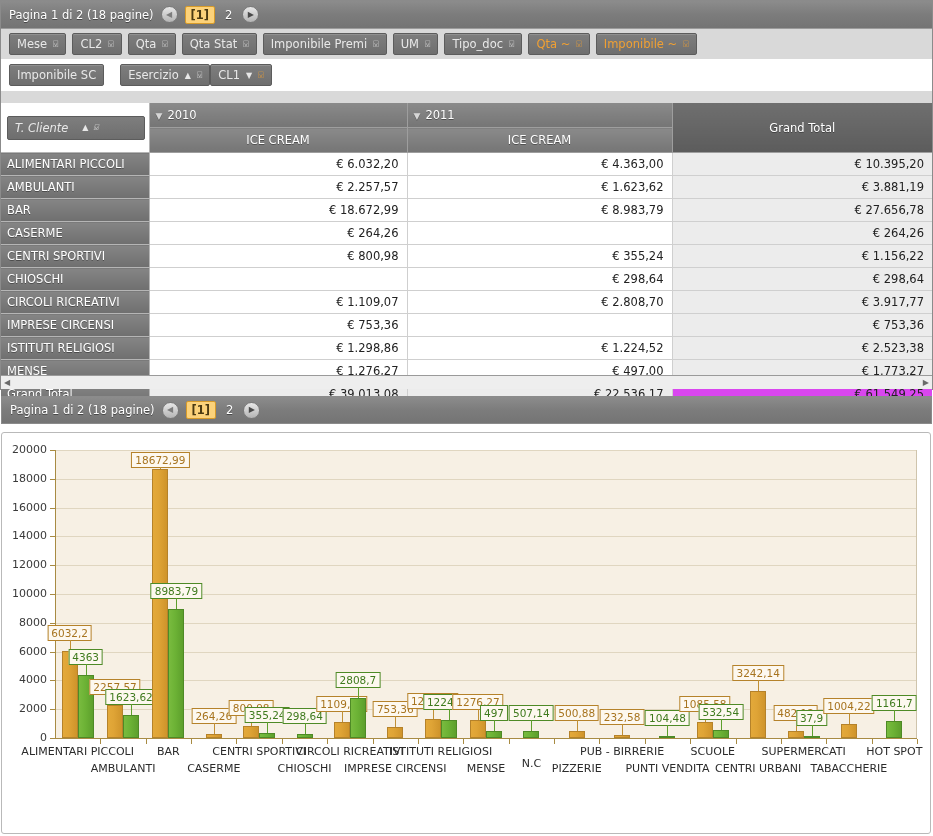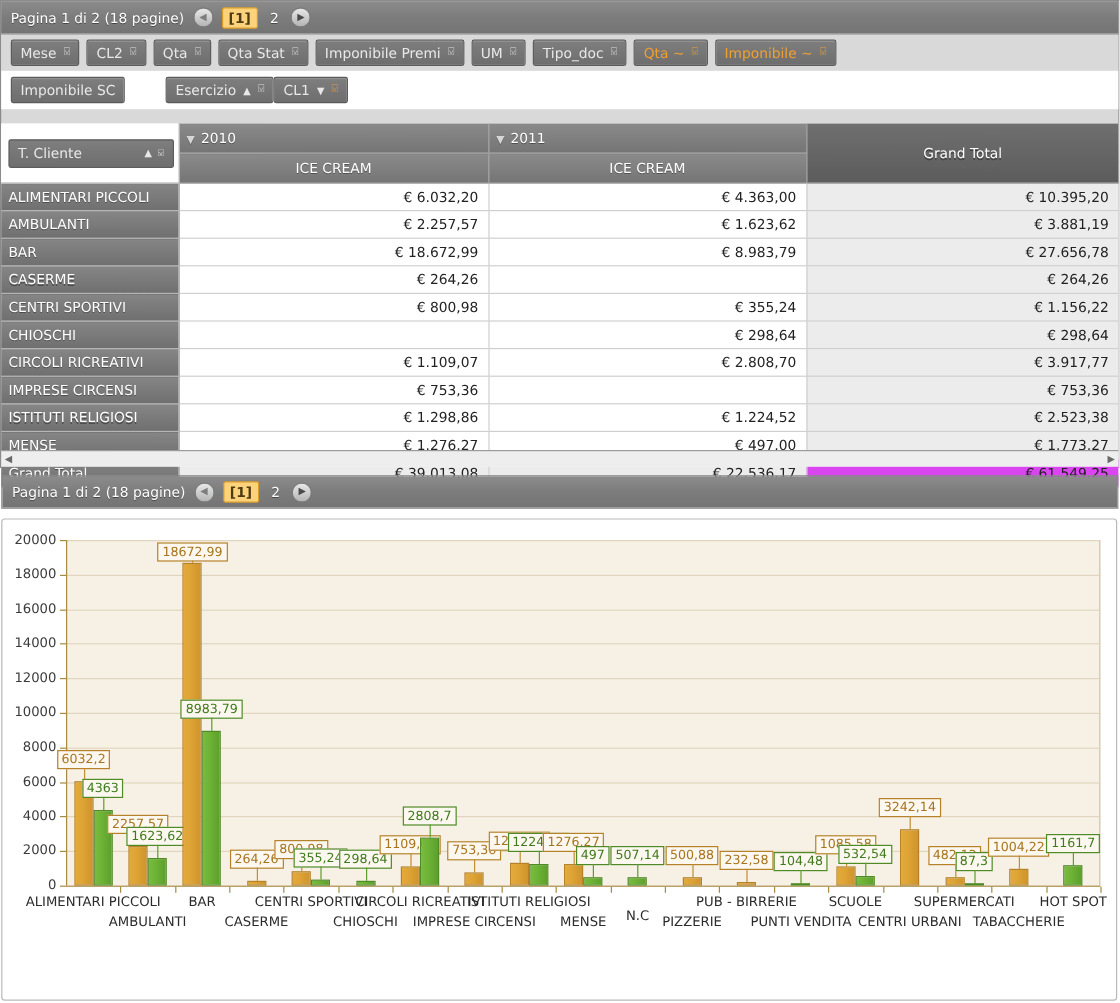--- a/index.html
+++ b/index.html
@@ -118,22 +118,23 @@
     padding: 5px 4px 4px 6px !important;
   }
   .corner-btn {
     background: linear-gradient(to bottom,#7e7e7e,#6e6e6e);
     border: 1px solid #5c5c5c;
     border-radius: 2px;
     color: #e8e8e8;
     font-size: 11.5px;
     padding: 4px 7px;
     display: flex; align-items: center;
-    justify-content: space-between;
-    gap: 4px;
+    justify-content: flex-start;
+    gap: 14px;
+    font-style: italic;
   }
   .grp-hdr {
     background: linear-gradient(to bottom,#8a8a8a,#757575);
     color: #ffffff;
     border-right: 1px solid #9e9e9e;
     border-bottom: 1px solid #9e9e9e;
     text-align: left;
     padding: 5px 6px !important;
     text-shadow: 0 1px 0 rgba(0,0,0,.35);
   }
@@ -344,21 +345,21 @@
           <span>Qta ~</span>
           <span class="funnel">⍌</span>
         </div>
         <div class="fbtn orange">
           <span>Imponibile ~</span>
           <span class="funnel">⍌</span>
         </div>
       </div>
 
     <div class="subhead-row" id="trow2">
-        <div class="fbtn" style="margin-right: 34px;">
+        <div class="fbtn" style="margin-right: 16px;">
           <span>Imponibile SC</span>
         </div>
         <div class="fbtn">
           <span>Esercizio</span>
           <span class="caret">▲</span>
           <span class="funnel">⍌</span>
         </div>
         <div class="fbtn">
           <span>CL1</span>
           <span class="caret">▼</span>
@@ -589,21 +590,21 @@
         <div class="bar g" style="left: 710.842px; width: 16px; height: 7.66858px; bottom: auto; top: 297.331px; position: absolute;"></div>
         <div class="dlabel g" style="top: 271.331px; left: 718.842px; transform: translateX(-50%);">532,54</div>
         <div class="leader g" style="left: 718.842px; top: 286.331px; height: 11px;"></div>
         <div class="bar o" style="left: 748.211px; width: 16px; height: 46.6868px; bottom: auto; top: 258.313px; position: absolute;"></div>
         <div class="dlabel o" style="top: 232.313px; left: 756.211px; transform: translateX(-50%);">3242,14</div>
         <div class="leader o" style="left: 756.211px; top: 247.313px; height: 11px;"></div>
         <div class="bar o" style="left: 785.579px; width: 16px; height: 6.94253px; bottom: auto; top: 298.057px; position: absolute;"></div>
         <div class="dlabel o" style="top: 272.057px; left: 793.579px; transform: translateX(-50%);">482,12</div>
         <div class="leader o" style="left: 793.579px; top: 287.057px; height: 11px;"></div>
         <div class="bar g" style="left: 801.579px; width: 16px; height: 2px; bottom: auto; top: 303px; position: absolute;"></div>
-        <div class="dlabel g" style="top: 277px; left: 809.579px; transform: translateX(-50%);">87,3</div>
+        <div class="dlabel g" style="top: 277px; left: 809.579px; transform: translateX(-50%);">37,9</div>
         <div class="leader g" style="left: 809.579px; top: 292px; height: 11px;"></div>
         <div class="bar o" style="left: 838.947px; width: 16px; height: 14.4608px; bottom: auto; top: 290.539px; position: absolute;"></div>
         <div class="dlabel o" style="top: 264.539px; left: 846.947px; transform: translateX(-50%);">1004,22</div>
         <div class="leader o" style="left: 846.947px; top: 279.539px; height: 11px;"></div>
         <div class="bar g" style="left: 884.316px; width: 16px; height: 16.7285px; bottom: auto; top: 288.272px; position: absolute;"></div>
         <div class="dlabel g" style="top: 262.272px; left: 892.316px; transform: translateX(-50%);">1161,7</div>
         <div class="leader g" style="left: 892.316px; top: 277.272px; height: 11px;"></div>
       </div>
     <div id="xaxis">
         <div class="xtick" style="left: 98.3684px;"></div>

